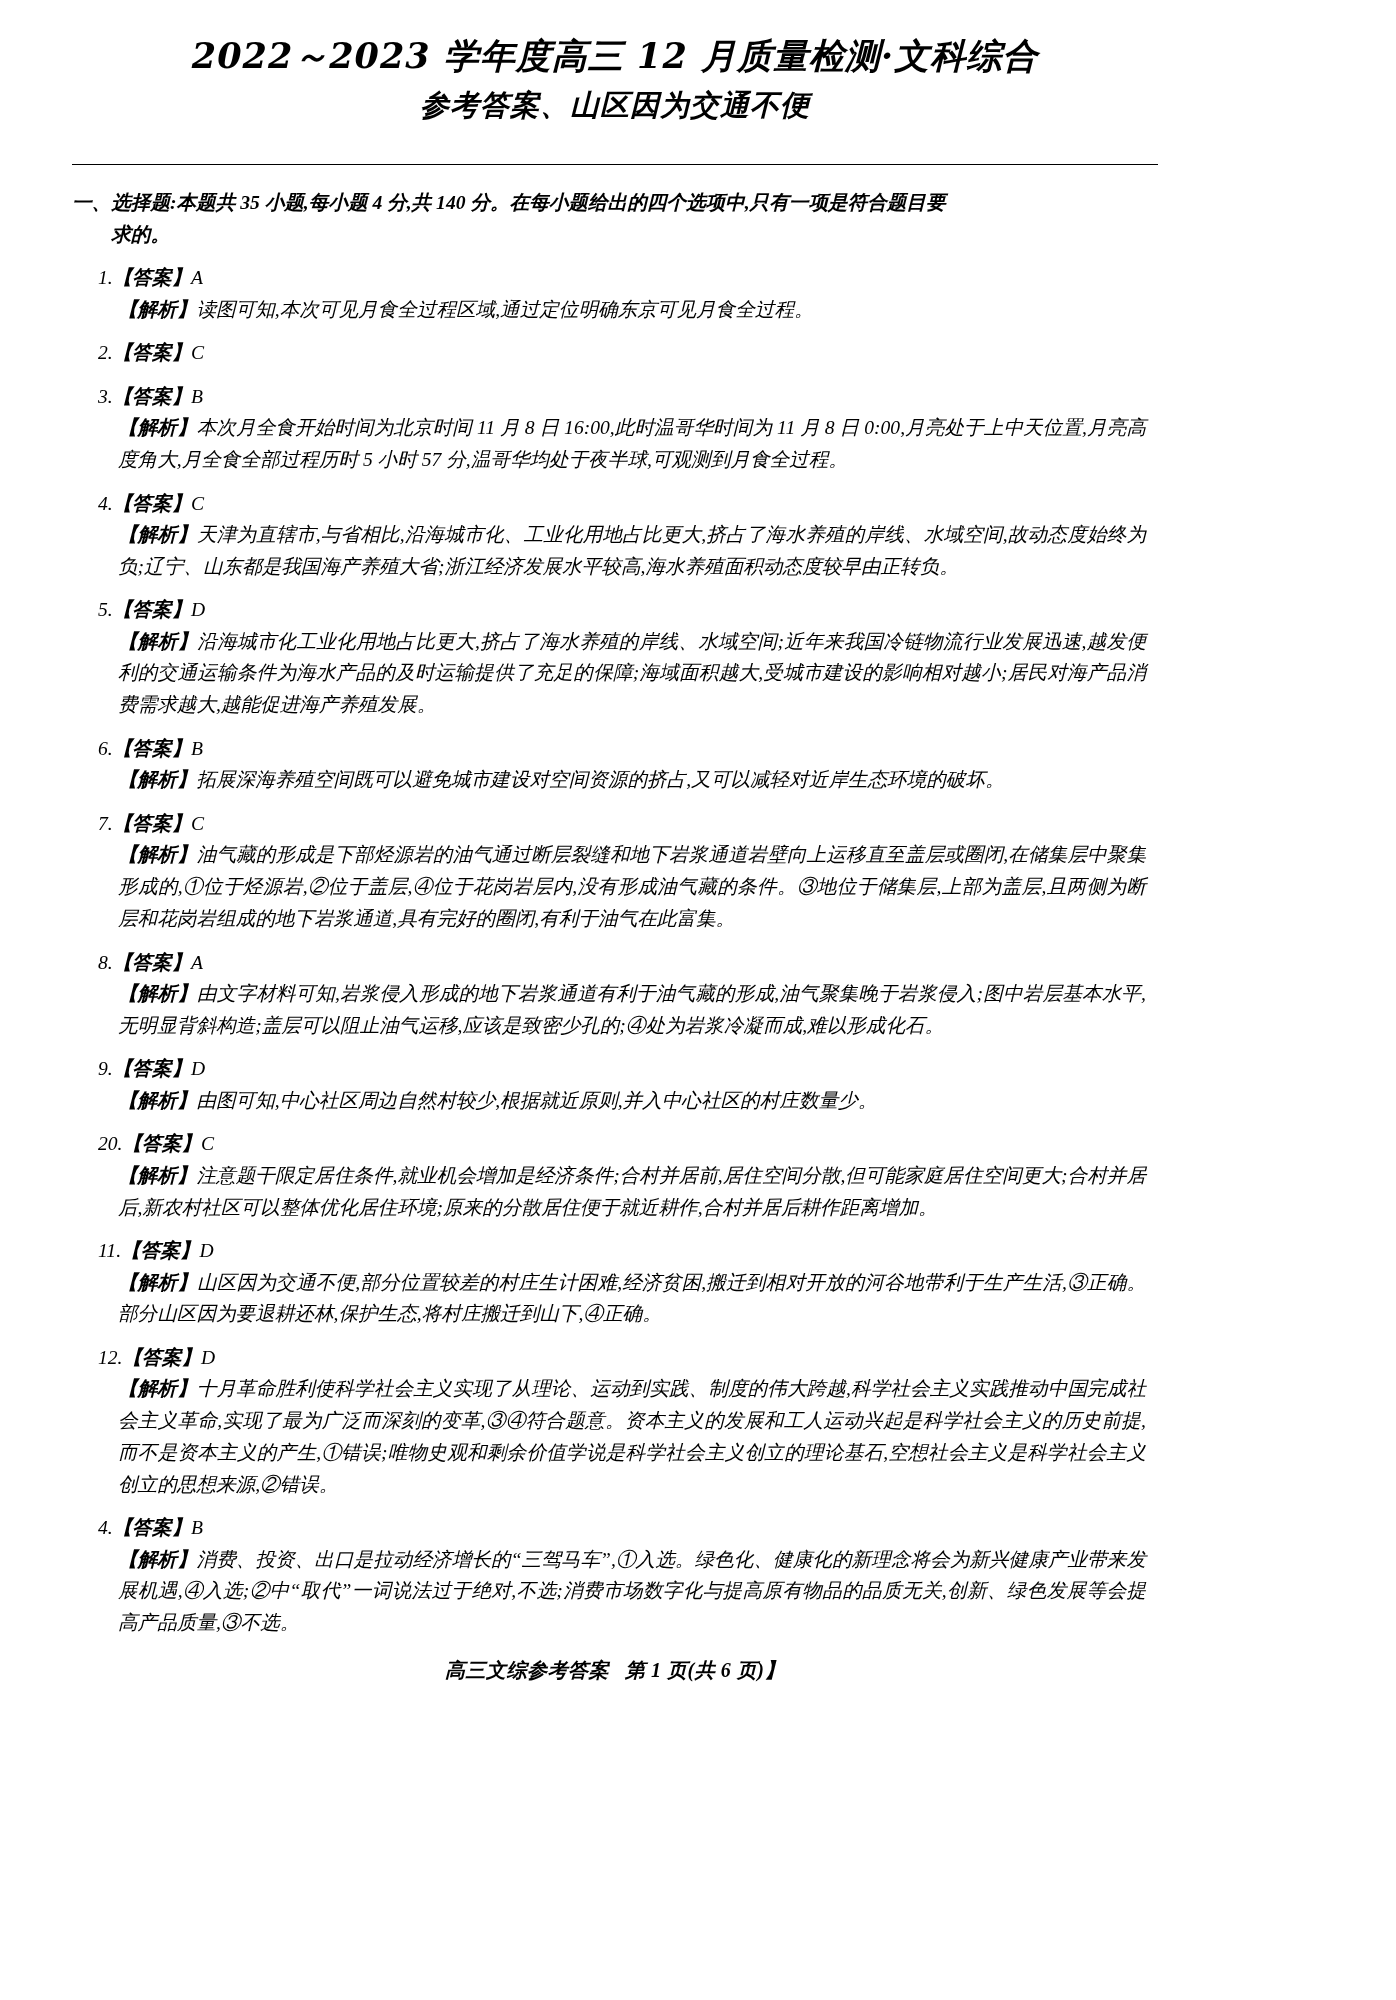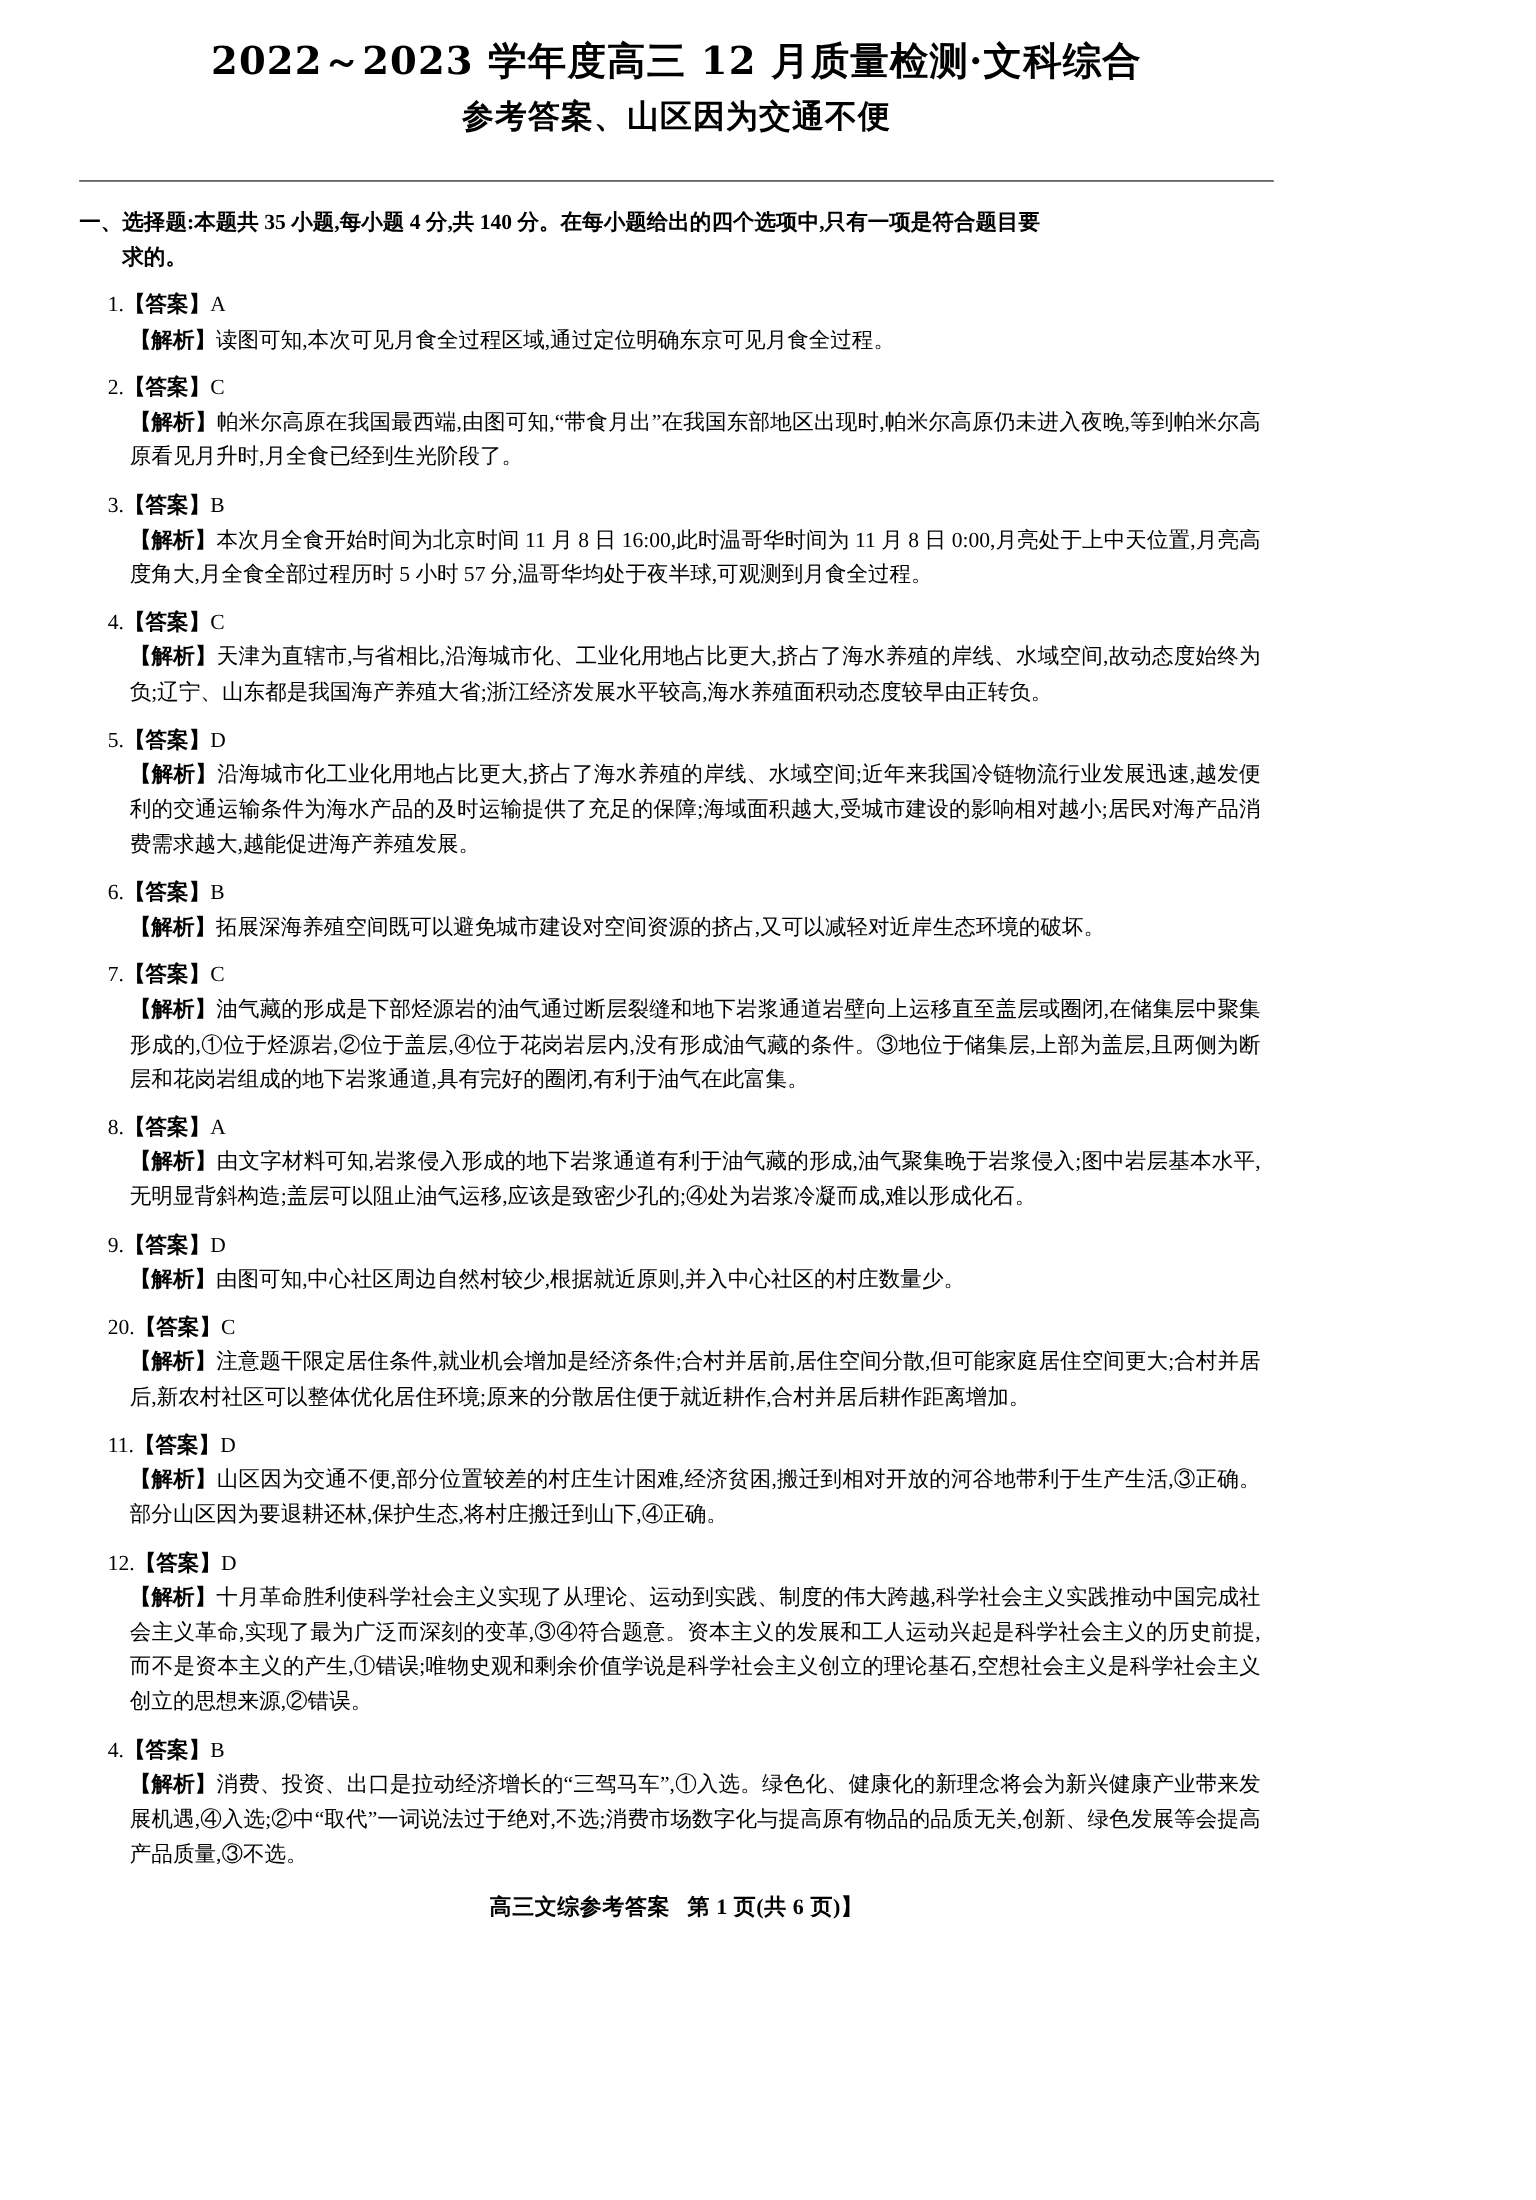--- a/index.html
+++ b/index.html
@@ -12,20 +12,21 @@
     min-height: 2000px;
     font-family: "Liberation Serif", "DejaVu Serif", serif;
     color: #000000;
   }
   .page {
     position: relative;
     width: 1230px;
     min-height: 2000px;
     box-sizing: border-box;
     padding: 26px 72px 16px 72px;
+    font-style: italic;
   }
   .title-block {
     text-align: center;
     margin-top: 6px;
   }
   .main-title {
     font-family: "DejaVu Serif", "Liberation Serif", serif;
     font-size: 35px;
     font-weight: bold;
     letter-spacing: 1px;
@@ -117,23 +118,20 @@
       </div>
       <div class="exp-line">
         <span class="tag">【解析】</span><span>读图可知,本次可见月食全过程区域,通过定位明确东京可见月食全过程。</span>
       </div>
     </div>
 
     <div class="qblock">
       <div class="ans-line">
         <span>2.</span><span class="tag">【答案】</span><span>C</span>
       </div>
-      <div class="exp-line">
-        <span class="tag">【解析】</span><span>帕米尔高原在我国最西端,由图可知,“带食月出”在我国东部地区出现时,帕米尔高原仍未进入夜晚,等到帕米尔高原看见月升时,月全食已经到生光阶段了。</span>
-      </div>
     </div>
 
     <div class="qblock">
       <div class="ans-line">
         <span>3.</span><span class="tag">【答案】</span><span>B</span>
       </div>
       <div class="exp-line">
         <span class="tag">【解析】</span><span>本次月全食开始时间为北京时间 11 月 8 日 16:00,此时温哥华时间为 11 月 8 日 0:00,月亮处于上中天位置,月亮高度角大,月全食全部过程历时 5 小时 57 分,温哥华均处于夜半球,可观测到月食全过程。</span>
       </div>
     </div>

